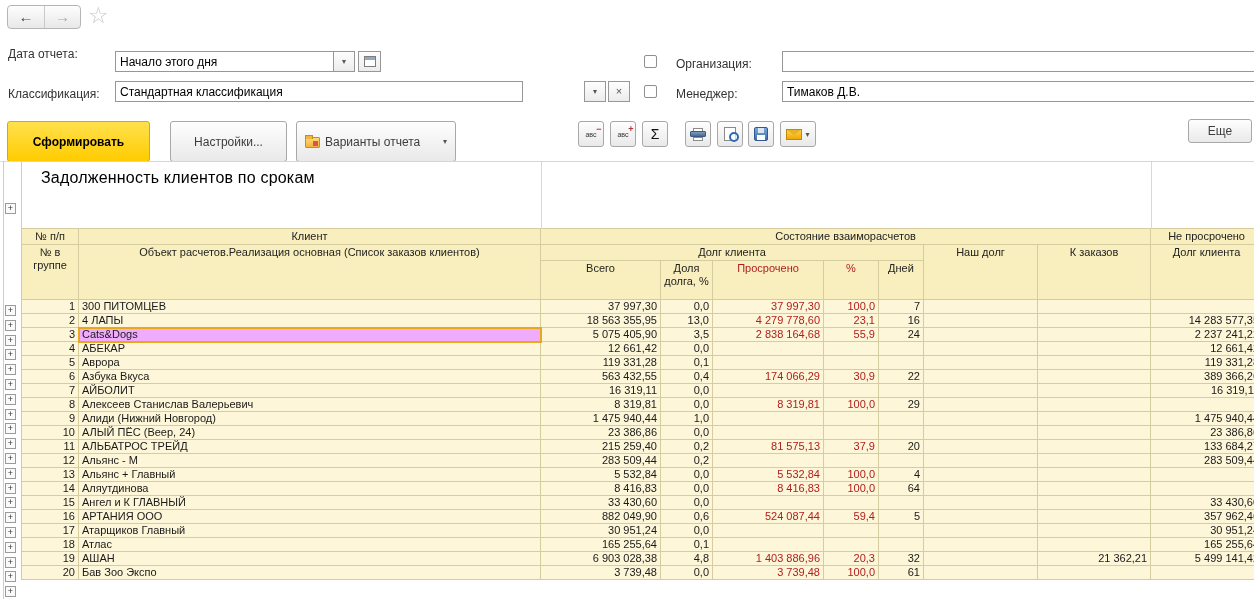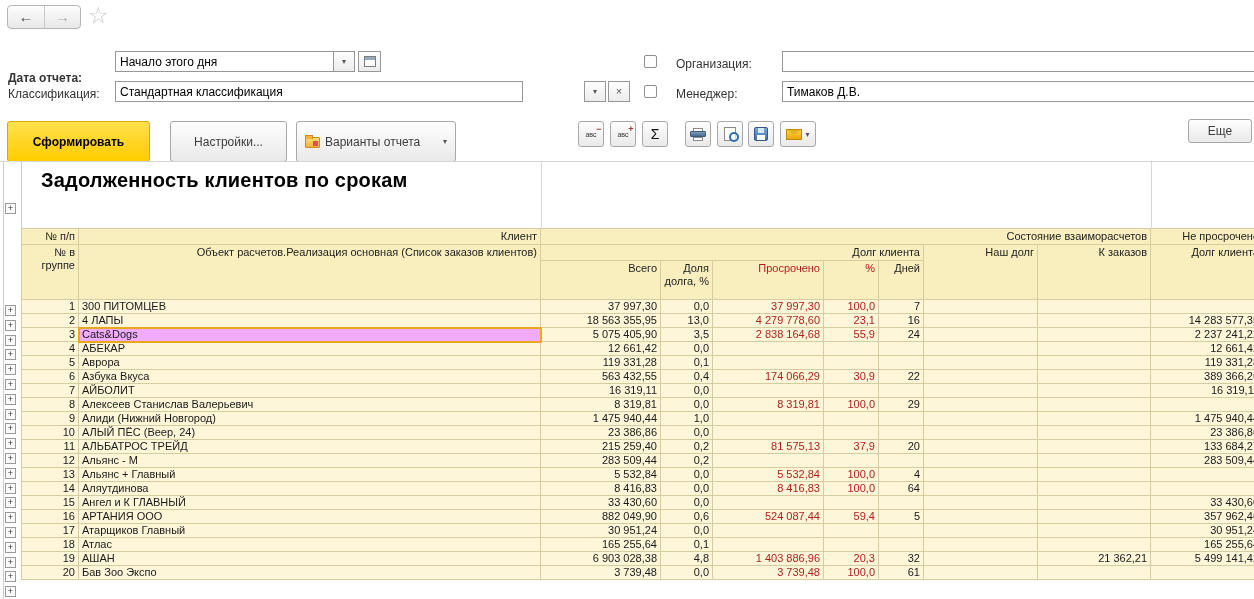--- a/index.html
+++ b/index.html
@@ -64,25 +64,25 @@
   .vbtn .lbl{ flex:1; text-align:left; }
 
   
   .top-line{ position:absolute; left:0; top:161px; width:1254px; border-top:1px solid #dcdcdc; }
   .gutter-line{ position:absolute; left:3px; top:161px; height:438px; border-left:1px solid #cdcdcd; }
   .marker{ position:absolute; left:5px; width:11px; height:11px; border:1px solid #9a9a9a; background:#fafafa;
            font-size:9px; line-height:9px; text-align:center; color:#333; cursor:pointer; }
   .sheet{ position:absolute; left:21px; top:161px; width:1241px; }
   .title-zone{ position:relative; height:67px; background:#fff; border-top:1px solid #d5d5d5; border-left:1px solid #cdcdcd; }
   .vline{ position:absolute; top:0; height:67px; border-left:1px solid #d8d8d8; }
-  .report-title{ position:absolute; left:19px; top:7px; font-size:20px; font-weight:bold; color:#000; letter-spacing:.2px; }
+  .report-title{ position:absolute; left:19px; top:7px; font-size:16px; font-weight:normal; color:#000; letter-spacing:.2px; }
 
   table{ border-collapse:collapse; table-layout:fixed; width:1241px; font-size:11px; }
   th,td{ border:1px solid #d5cda0; overflow:hidden; }
-  thead th{ background:#f9efbe; font-weight:normal; text-align:right; vertical-align:top;
+  thead th{ background:#f9efbe; font-weight:normal; text-align:center; vertical-align:top;
             padding:1px 3px; line-height:13px; white-space:normal; }
   thead .h1 th{ height:16px; }
   thead .h3 th{ height:39px; }
   .red{ color:#b01e1e; }
   tbody td{ background:#fdf6d8; height:13.8px; line-height:13px; padding:0 3px;
             white-space:nowrap; color:#1a1a1a; position:relative; }
   td.num{ text-align:right; }
   td.client{ text-align:left; }
   td.selected{ background:#f0abfc; outline:2px solid #e9a81c; outline-offset:-1px; z-index:2; }
 </style>
@@ -90,21 +90,21 @@
 <body>
 
 <div class="app">
 
   <div class="nav-group">
     <button class="nav-btn"><span>←</span></button>
     <button class="nav-btn"><span>→</span></button>
   </div>
   <span class="star">☆</span>
 
-  <div class="flabel" style="left:8px; top:71px;font-weight:bold;">Дата отчета:</div>
+  <div class="flabel" style="left:8px; top:47px;">Дата отчета:</div>
   <input class="tinput" style="left: 115px; top: 51px; width: 219px;" value="Начало этого дня">
   <button class="seg" style="left:333px; top:51px;"><span>▾</span></button>
   <button class="seg" style="left:358px; top:51px; width:23px;"><span class="cal"></span></button>
   <div class="cb" style="left:644px; top:55px;"></div>
   <div class="flabel" style="left:676px; top:57px;">Организация:</div>
   <input class="tinput" style="left: 782px; top: 51px; width: 480px;" value="">
 
   <div class="flabel" style="left:8px; top:87px;">Классификация:</div>
   <input class="tinput" style="left: 115px; top: 81px; width: 408px;" value="Стандартная классификация">
   <button class="seg" style="left:584px; top:81px;"><span>▾</span></button>

